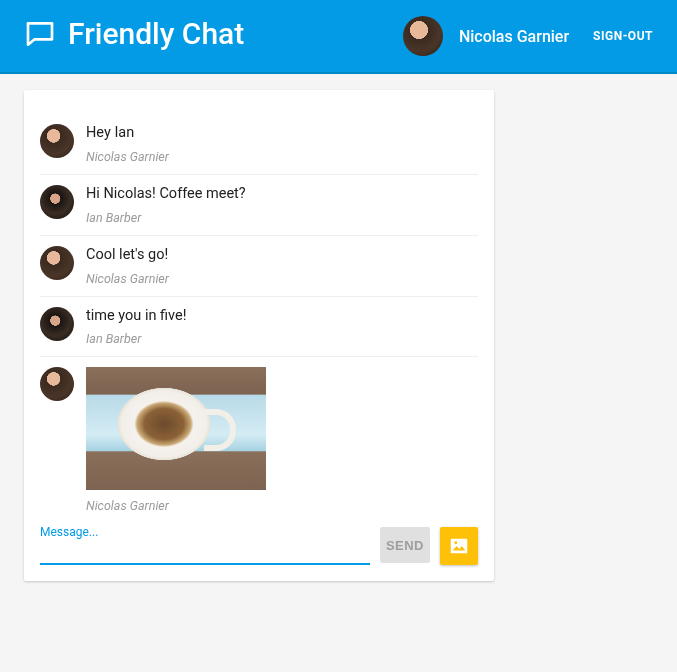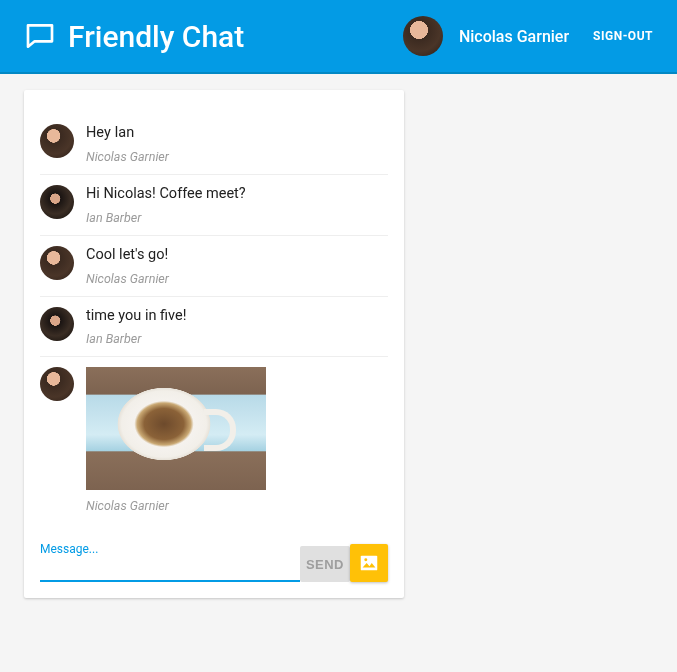--- a/index.html
+++ b/index.html
@@ -8,22 +8,22 @@
       background: #f5f5f5;
       width: 677px;
       height: 672px;
       overflow: hidden;
     }
     .header {
       background: #039be5;
       color: #fff;
       height: 74px;
       display: flex;
-      align-items: center;
-      padding: 0 24px;
+      align-items: flex-start;
+      padding: 16px 24px;
       border-bottom: 2px solid #0288c4;
     }
     .header-left {
       display: flex;
       align-items: center;
       flex: 1;
     }
     .header-icon {
       width: 32px;
       height: 32px;
@@ -53,21 +53,21 @@
       font-size: 12px;
       font-weight: 700;
       letter-spacing: 0.5px;
       cursor: pointer;
     }
     .main {
       padding: 16px 24px;
     }
     .card {
       background: #fff;
-      width: 380px;
+      width: 470px;
       border-radius: 2px;
       box-shadow: 0 1px 3px rgba(0,0,0,0.12), 0 1px 2px rgba(0,0,0,0.08);
       padding: 24px 16px 16px 16px;
     }
     .messages {
       display: flex;
       flex-direction: column;
     }
     .message {
       display: flex;
@@ -130,22 +130,23 @@
       left: 118px;
       top: 42px;
       width: 26px;
       height: 30px;
       border: 6px solid #f2efe9;
       border-left: none;
       border-radius: 0 20px 20px 0;
     }
     .composer {
       display: flex;
-      align-items: flex-end;
-      margin-top: 21px;
+      align-items: flex-start;
+      gap: 10px;
+      margin-top: 4px;
     }
     .input-wrap {
       flex: 1;
       position: relative;
     }
     .input-label {
       position: absolute;
       top: -2px;
       left: 0;
       color: #039be5;

